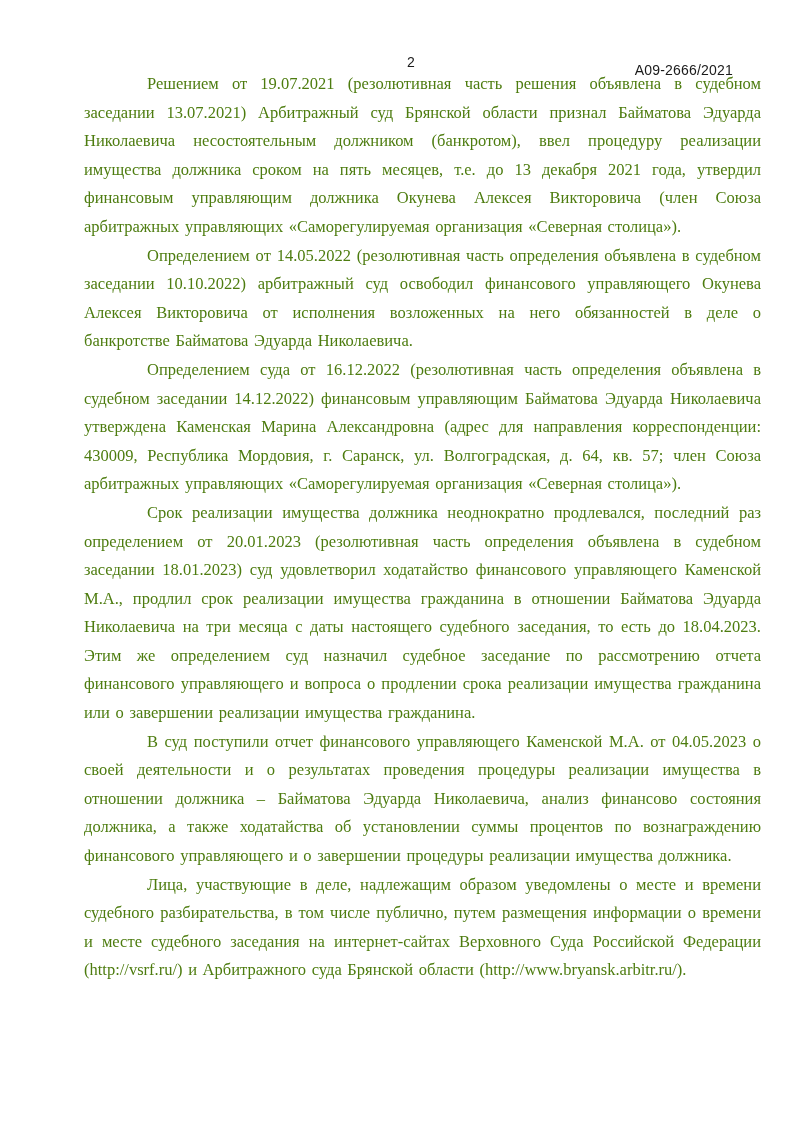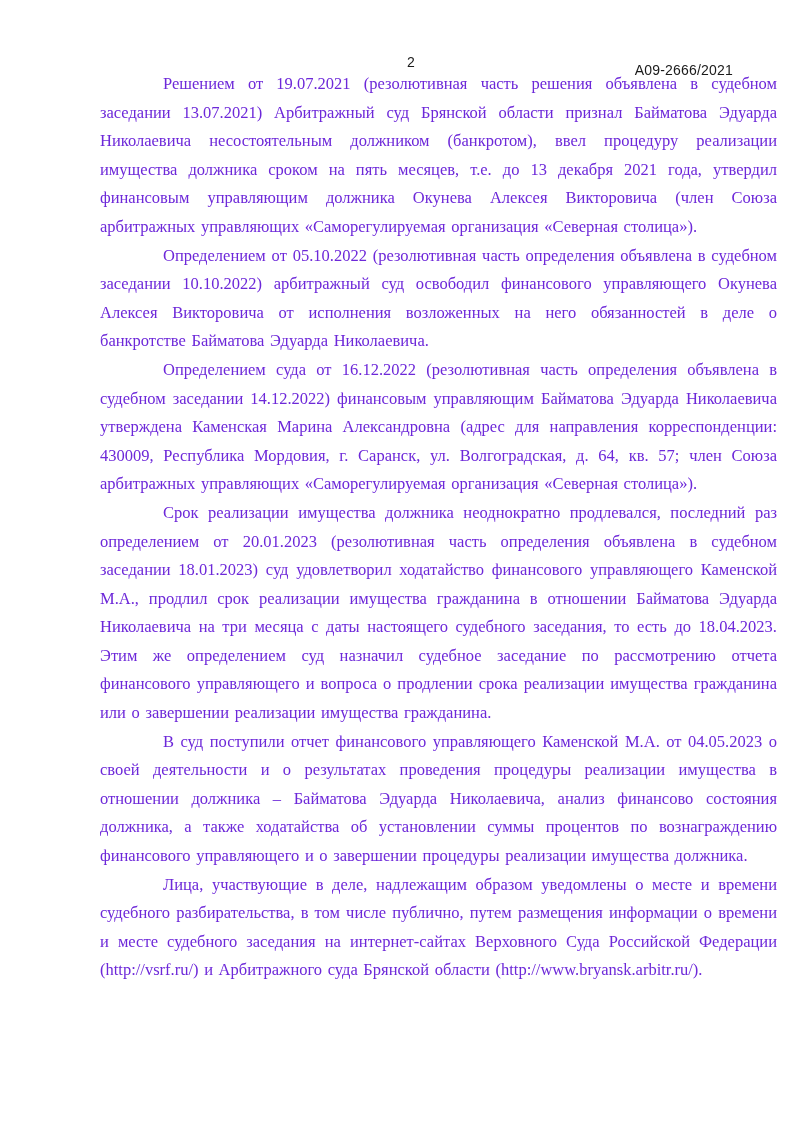--- a/index.html
+++ b/index.html
@@ -39,46 +39,46 @@
   .case-number {
     position: absolute;
     right: 44px;
     top: 8px;
     letter-spacing: 0.2px;
   }
 
   .doc-body {
     position: absolute;
     top: 70px;
-    left: 100px;
+    left: 84px;
     width: 677px;
     font-family: "Liberation Serif", serif;
     font-size: 16.5px;
     line-height: 28.6px;
-    color: #6d28d9;
+    color: #4d7c0f;
   }
 
   .doc-body p {
     text-align: justify;
     text-indent: 63px;
     word-spacing: 1.5px;
   }
 </style>
 </head>
 <body>
 
 <div class="page">
 
   <div class="page-header">
     <div class="page-number">2</div>
     <div class="case-number">А09-2666/2021</div>
   </div>
 
   <div class="doc-body">
     <p>Решением от 19.07.2021 (резолютивная часть решения объявлена в судебном заседании 13.07.2021) Арбитражный суд Брянской области признал Байматова Эдуарда Николаевича несостоятельным должником (банкротом), ввел процедуру реализации имущества должника сроком на пять месяцев, т.е. до 13 декабря 2021 года, утвердил финансовым управляющим должника Окунева Алексея Викторовича (член Союза арбитражных управляющих «Саморегулируемая организация «Северная столица»).</p>
-    <p>Определением от 05.10.2022 (резолютивная часть определения объявлена в судебном заседании 10.10.2022)  арбитражный суд освободил финансового управляющего Окунева Алексея Викторовича от исполнения возложенных на него обязанностей в деле о банкротстве Байматова Эдуарда Николаевича.</p>
+    <p>Определением от 14.05.2022 (резолютивная часть определения объявлена в судебном заседании 10.10.2022)  арбитражный суд освободил финансового управляющего Окунева Алексея Викторовича от исполнения возложенных на него обязанностей в деле о банкротстве Байматова Эдуарда Николаевича.</p>
     <p>Определением суда от 16.12.2022 (резолютивная часть определения объявлена в судебном заседании 14.12.2022) финансовым управляющим Байматова Эдуарда Николаевича утверждена Каменская Марина Александровна (адрес для направления корреспонденции: 430009, Республика Мордовия, г. Саранск, ул. Волгоградская, д. 64, кв. 57; член Союза арбитражных управляющих «Саморегулируемая организация «Северная столица»).</p>
     <p>Срок реализации имущества должника неоднократно продлевался, последний раз определением от 20.01.2023 (резолютивная часть определения объявлена в судебном заседании 18.01.2023) суд удовлетворил ходатайство финансового управляющего Каменской М.А., продлил срок реализации имущества гражданина в отношении Байматова Эдуарда Николаевича на три месяца с даты настоящего судебного заседания, то есть до 18.04.2023. Этим же определением суд назначил судебное заседание по рассмотрению отчета финансового управляющего и вопроса о продлении срока реализации имущества гражданина или о завершении реализации имущества гражданина.</p>
     <p>В суд поступили отчет финансового управляющего Каменской М.А. от 04.05.2023 о своей деятельности и о результатах проведения процедуры реализации имущества в отношении должника – Байматова Эдуарда Николаевича, анализ финансово состояния должника, а также ходатайства об установлении суммы процентов по вознаграждению финансового управляющего и о завершении процедуры реализации имущества должника.</p>
     <p>Лица, участвующие в деле, надлежащим образом уведомлены о месте и времени судебного разбирательства, в том числе публично, путем размещения информации о времени и месте судебного заседания на интернет-сайтах Верховного Суда Российской Федерации (http://vsrf.ru/) и Арбитражного суда Брянской области (http://www.bryansk.arbitr.ru/).</p>
   </div>
 
 </div>
 
 </body></html>

